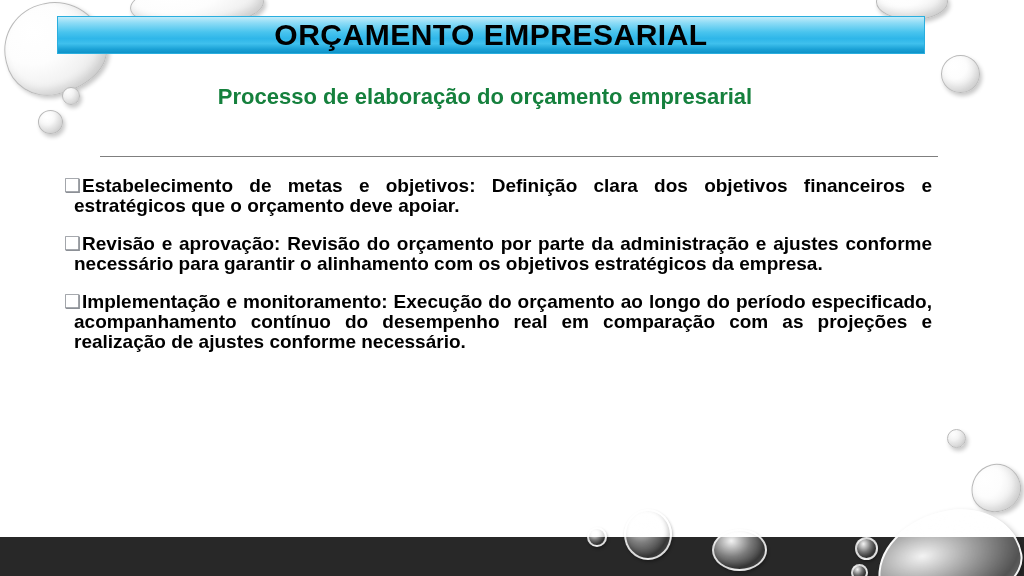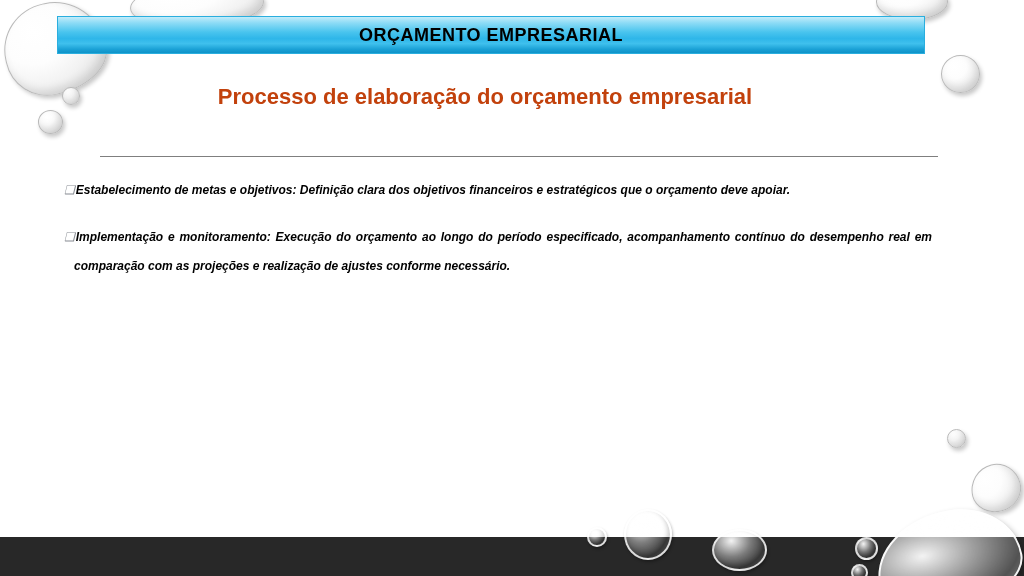--- a/index.html
+++ b/index.html
@@ -27,41 +27,41 @@
     background: linear-gradient(180deg,
       #c3ecfa 0%, #8edcf6 16%, #49c4ee 42%, #2eb6e9 60%,
       #3fc0ed 74%, #1aa0d5 90%, #0f93c8 100%);
     border: 1px solid #2aaede;
     display: flex;
     align-items: center;
     justify-content: center;
   }
   .title-bar h1 {
     margin: 0;
-    font-size: 18px;
+    font-size: 30px;
     font-weight: 700;
     color: #000000;
     letter-spacing: 0.5px;
     white-space: nowrap;
   }
 
   
   .subtitle-wrap {
     position: absolute;
     left: 40px;
     top: 84px;
     width: 890px;
     z-index: 2;
     text-align: center;
   }
   .subtitle-wrap h2 {
     margin: 0;
     font-size: 22px;
     font-weight: 700;
-    color: #c2410c;
+    color: #15803d;
   }
 
   
   .divider {
     position: absolute;
     left: 100px;
     top: 156px;
     width: 838px;
     height: 0;
     border-top: 1.5px solid #7f7f7f;
@@ -72,27 +72,26 @@
   .content {
     position: absolute;
     left: 64px;
     top: 176px;
     width: 868px;
     z-index: 2;
     color: #000000;
   }
   .content p.bullet {
     margin: 0 0 18px 0;
-    font-size: 12px;
+    font-size: 19px;
     font-weight: 700;
-    line-height: 29px;
+    line-height: 20px;
     text-align: justify;
     padding-left: 10px;
     text-indent: -10px;
-    font-style: italic;
   }
   .content p.bullet:last-child { margin-bottom: 8px; }
   .content .marker {
     color: #8c9096;
     margin-right: 1px;
     font-weight: 400;
   }
 
   
   .bottom-bar {
@@ -173,20 +172,21 @@
   </div>
 
   <div class="subtitle-wrap">
     <h2>Processo de elaboração do orçamento empresarial</h2>
   </div>
 
   <div class="divider"></div>
 
   <div class="content">
     <p class="bullet"><span class="marker">❑</span><span>Estabelecimento de metas e objetivos: Definição clara dos objetivos financeiros e estratégicos que o orçamento deve apoiar.</span></p>
+    <p class="bullet"><span class="marker">❑</span><span>Revisão e aprovação: Revisão do orçamento por parte da administração e ajustes conforme necessário para garantir o alinhamento com os objetivos estratégicos da empresa.</span></p>
     <p class="bullet"><span class="marker">❑</span><span>Implementação e monitoramento: Execução do orçamento ao longo do período especificado, acompanhamento contínuo do desempenho real em comparação com as projeções e realização de ajustes conforme necessário.</span></p>
   </div>
 
   <div class="bottom-bar"></div>
 
   <div class="bubble clear bar-tiny1"></div>
   <div class="bubble clear bar-med"></div>
   <div class="bubble clear bar-oval"></div>
   <div class="bubble clear bar-tiny2"></div>
   <div class="bubble clear bar-tiny3"></div>

